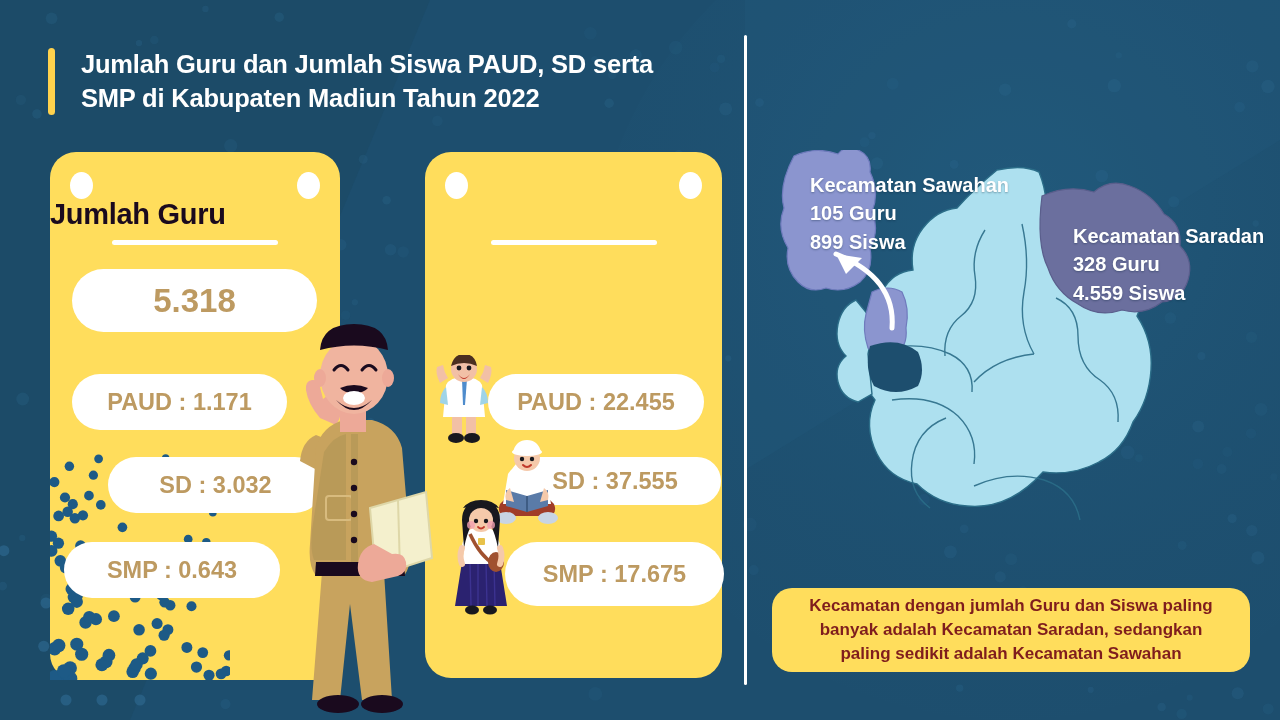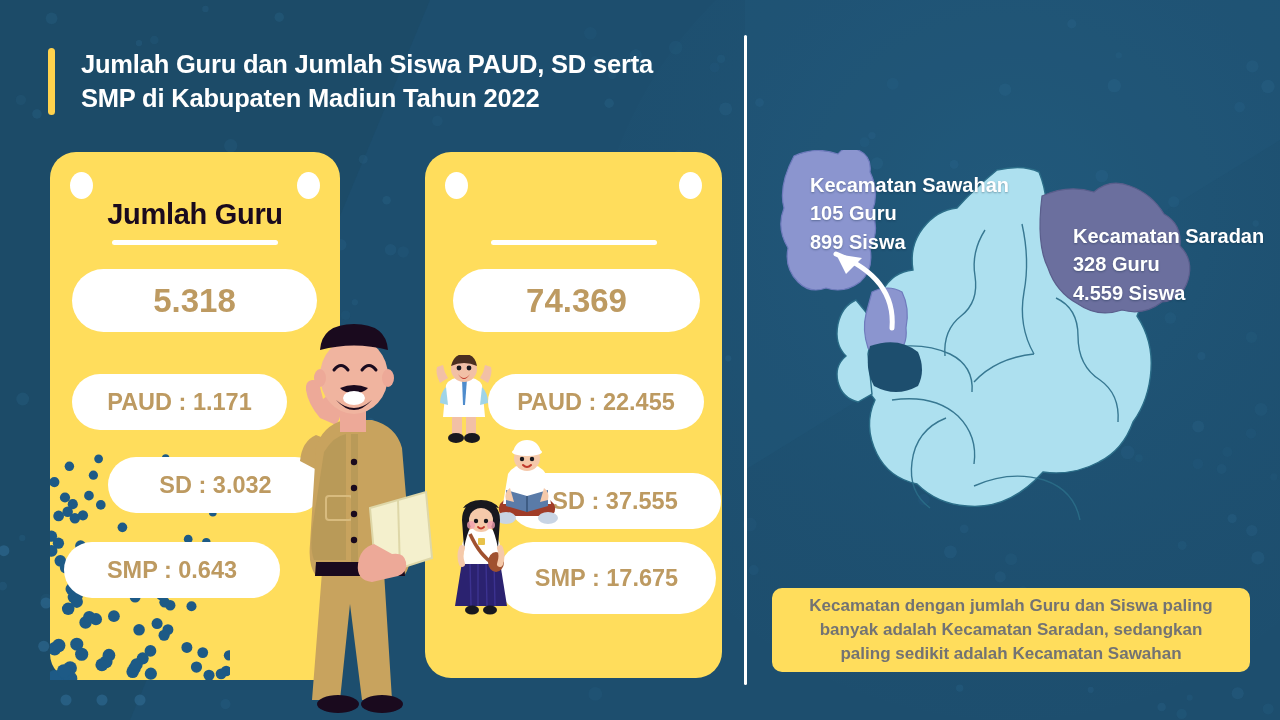--- a/index.html
+++ b/index.html
@@ -36,21 +36,21 @@
     position:absolute; background:#ffdd5c; border-radius:26px;
   }
   #card-guru  { left:50px;  top:152px; width:290px; height:528px; }
   #card-siswa { left:425px; top:152px; width:297px; height:526px; }
 
   .punch { position:absolute; width:23px; height:27px; background:#ffffff; border-radius:50%; top:20px; }
   .punch.l { left:20px; }
   .punch.r { right:20px; }
 
   .card-head {
-    position:absolute; top:46px; left:0; right:0; text-align:center;
+    position:absolute; top:46px; left:0; right:0; 
     font-size:29px; font-weight:bold; color:#1a0a1e; letter-spacing:-0.3px;
   }
   .card-rule {
     position:absolute; top:88px; left:50%; transform:translateX(-50%);
     width:166px; height:5px; background:#ffffff; border-radius:3px;
   }
 
   .pill {
     position:absolute; background:#ffffff; border-radius:40px;
     display:flex; align-items:center; justify-content:center;
@@ -61,22 +61,22 @@
 
   
   #guru-total { left:22px;  top:117px; width:245px; height:63px; }
   #guru-paud  { left:22px;  top:222px; width:215px; height:56px;text-align:right; }
   #guru-sd    { left:58px;  top:305px; width:215px; height:56px; }
   #guru-smp   { left:14px;  top:390px; width:216px; height:56px; }
 
   
   #siswa-total{ left:28px;  top:117px; width:247px; height:63px; }
   #siswa-paud { left:63px;  top:222px; width:216px; height:56px; }
-  #siswa-sd   { left:84px;  top:305px; width:212px; height:56px;margin-top:16px; }
-  #siswa-smp  { left:72px;  top:390px; width:219px; height:72px; }
+  #siswa-sd   { left:84px;  top:305px; width:212px; height:48px; }
+  #siswa-smp  { left:80px;  top:390px; width:219px; height:64px; }
 
   
   #guru-dots { position:absolute; left:0; bottom:0; width:180px; height:230px; pointer-events:none; }
 
   
   .illus { position:absolute; }
   #teacher  { left:258px; top:300px; width:190px; height:420px; z-index:4; }
   #kid-paud { left:428px; top:355px; width:72px;  height:90px;  z-index:4; }
   #kid-sd   { left:488px; top:438px; width:78px;  height:92px;  z-index:4; }
   #kid-smp  { left:450px; top:500px; width:62px;  height:118px; z-index:4; }
@@ -87,23 +87,23 @@
   .map-label {
     position:absolute; color:#ffffff; font-weight:bold; font-size:20px;
     line-height:1.42; white-space:pre-line; text-shadow:0 1px 2px rgba(10,35,55,.35);
   }
   #label-sawahan { left:810px; top:171px; }
   #label-saradan { left:1073px; top:222px; }
 
   
   #callout {
     position:absolute; left:772px; top:588px; width:478px; height:84px;
-    background:#ffdd5c; border-radius:10px;
+    background:#ffdd5c; border-radius:20px;
     display:flex; align-items:center; justify-content:center; text-align:center;
-    color:#737373; font-weight:bold; font-size:17px; line-height:1.42;
+    color:#7f1d1d; font-weight:bold; font-size:17px; line-height:1.42;
     white-space:pre-line; padding:0 14px;
   }
 </style>
 </head>
 <body>
 
 <svg id="bg-deco" viewBox="0 0 1280 720">
   <defs>
     <radialGradient id="glow" cx="50%" cy="40%" r="70%">
       <stop offset="0%" stop-color="#256387" stop-opacity="0.55"></stop>
@@ -405,21 +405,20 @@
     <div class="pill sub" id="guru-paud">PAUD : 1.171</div>
     <div class="pill sub" id="guru-sd">SD : 3.032</div>
     <div class="pill sub" id="guru-smp">SMP : 0.643</div>
   </div>
 
   <div class="card" id="card-siswa">
     <div class="punch l"></div>
     <div class="punch r"></div>
     <div class="card-rule"></div>
 
-    <div class="pill big" id="siswa-total">74.369</div>
     <div class="pill sub" id="siswa-paud">PAUD : 22.455</div>
     <div class="pill sub" id="siswa-sd">SD : 37.555</div>
     <div class="pill sub" id="siswa-smp">SMP : 17.675</div>
   </div>
 
   <svg class="illus" id="teacher" viewBox="0 0 190 420">
 
     <path d="M62 118 q-12 -14 -14 -28 q-1 -9 6 -10 q6 -1 8 7 l3 12 l4 -3 l-3 -13 q-1 -7 5 -8 q6 -0.5 7 7 l4 16 q4 16 -4 27 Z" fill="#eda998"></path>
     <path d="M58 135 q-14 6 -16 26 l34 18 q8 -20 2 -36 Z" fill="#c8a35e"></path>
 

